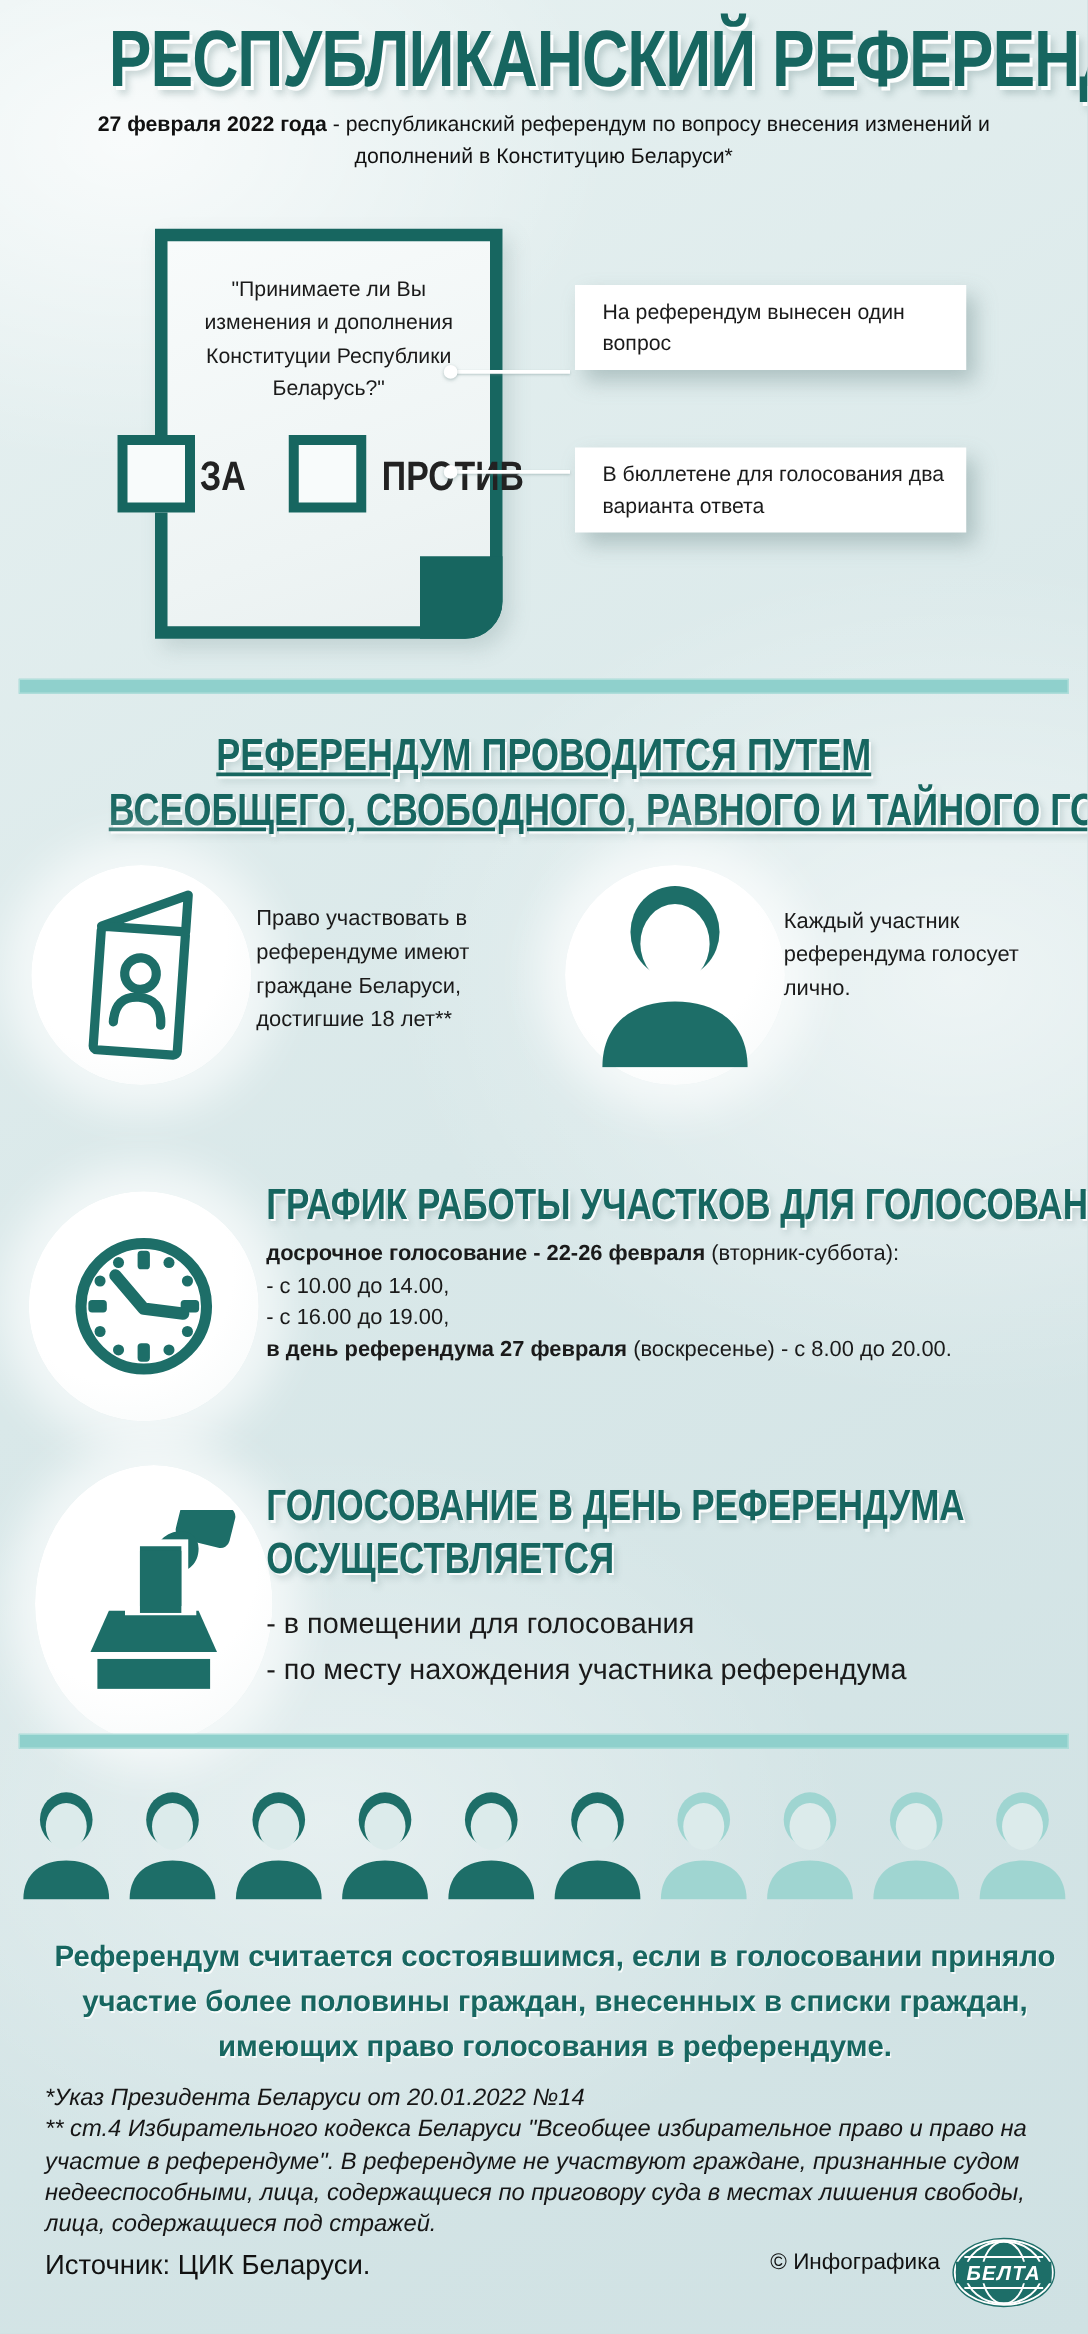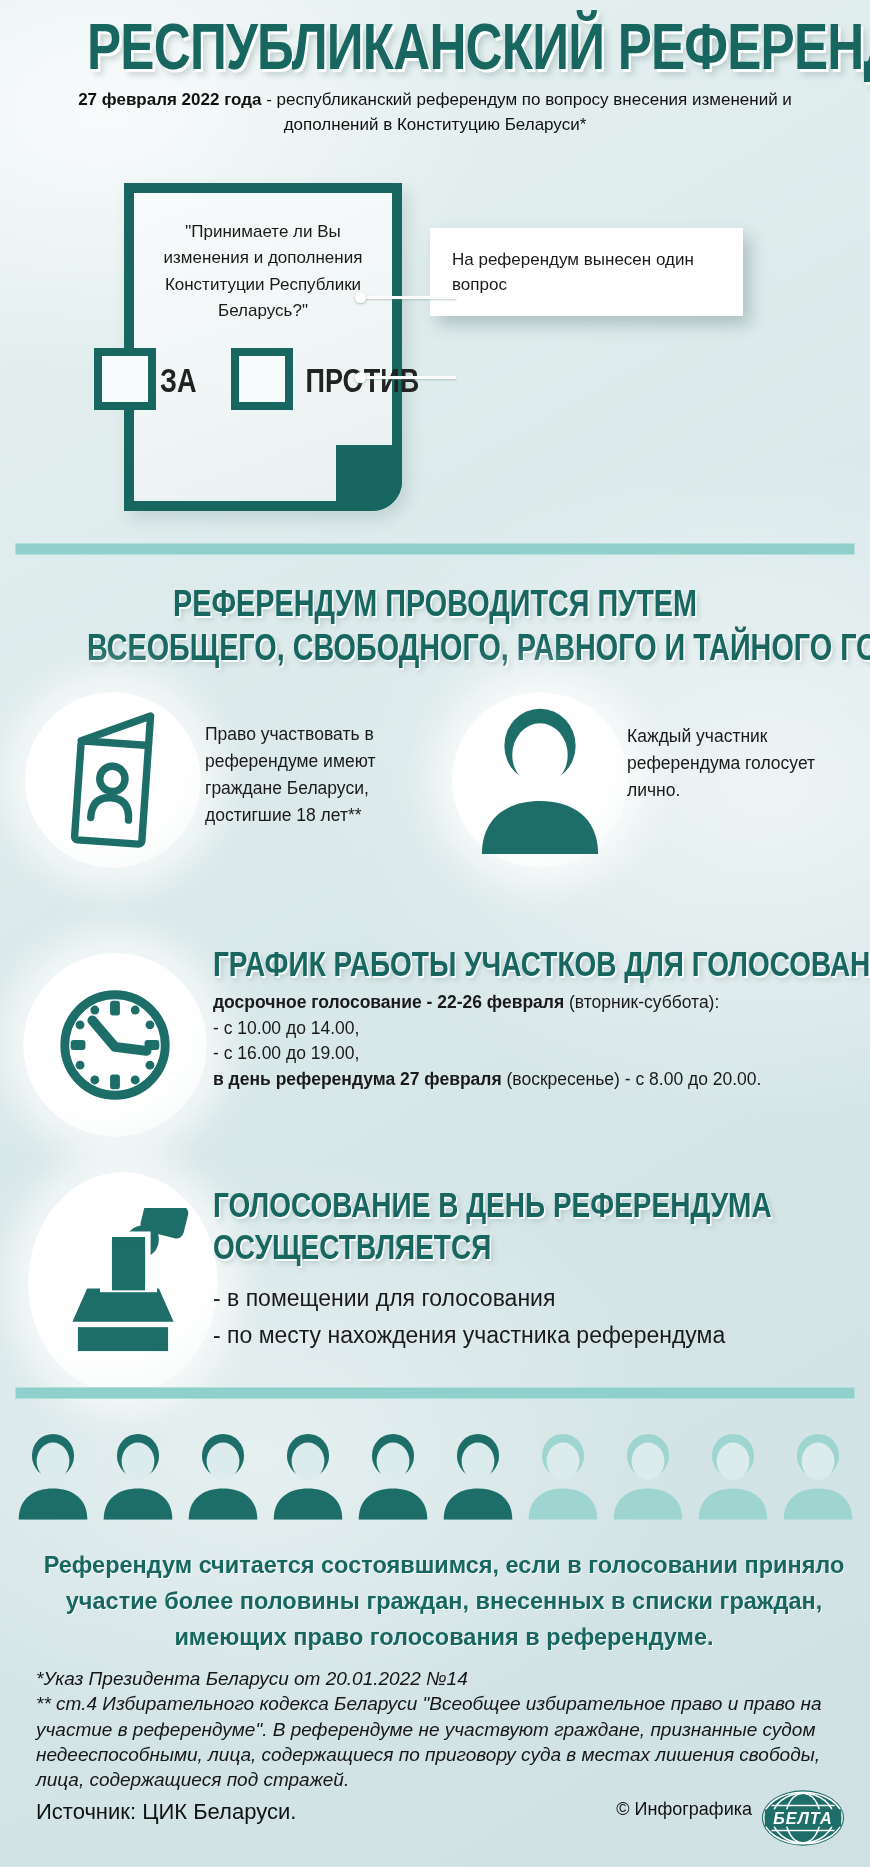--- a/index.html
+++ b/index.html
@@ -58,35 +58,35 @@
   }
   
   .cdot{position:absolute;width:11px;height:11px;border-radius:50%;background:#fff;
         box-shadow:0 1px 3px rgba(110,140,140,.5);z-index:3;}
   .cline{position:absolute;height:3px;background:#fff;z-index:2;
          box-shadow:0 1px 2px rgba(110,140,140,.4);}
   .d1{left:355px;top:292px;} .d2{left:355px;top:372px;}
   .l1{left:360px;top:296px;width:96px;} .l2{left:360px;top:376px;width:96px;}
   
   .callout{
-    position:absolute;left:430px;width:313px;height:88px;background:#fff;
+    position:absolute;left:460px;width:313px;height:68px;background:#fff;
     box-shadow:7px 9px 16px rgba(100,130,130,.4);
     display:flex;align-items:center;padding:10px 12px 10px 22px;
     font-size:17px;line-height:1.5;color:var(--ink);
   }
   .c1{top:228px;} .c2{top:358px;}
   
   .divider{position:absolute;left:15px;right:15px;height:12px;background:var(--divider);
            border:1px solid #b2e0dc;}
   .dv1{top:543px;} .dv2{top:1387px;}
   
   .h-center{position:absolute;left:0;right:0;text-align:center;color:var(--teal-dark);
             font-weight:bold;text-shadow:2px 2px 0 rgba(255,255,255,.9),4px 4px 6px rgba(110,140,140,.3);}
   .h-center .hl{display:block;font-size:36px;line-height:44px;transform:scaleX(.8);white-space:nowrap;}
-  .sec1h{top:582px;}
+  .sec1h{top:582px;text-decoration:underline;}
   .h-left{position:absolute;color:var(--teal-dark);font-weight:bold;
           text-shadow:2px 2px 0 rgba(255,255,255,.9),4px 4px 6px rgba(110,140,140,.3);}
   .h-left .hl{display:block;font-size:35px;line-height:42px;transform:scaleX(.8);
               transform-origin:left center;white-space:nowrap;}
   .sec2h{left:213px;top:943px;}
   .sec3h{left:213px;top:1184px;}
   
   .wcircle{
     position:absolute;border-radius:50%;
     background:radial-gradient(circle at 40% 35%, #ffffff 55%, #f4f8f8 100%);
@@ -157,20 +157,21 @@
     </div>
     <div class="fold"></div>
   </div>
 
   <div class="cdot d1"></div>
   <div class="cline l1"></div>
   <div class="cdot d2"></div>
   <div class="cline l2"></div>
 
   <div class="callout c1">На референдум вынесен один вопрос</div>
+  <div class="callout c2">В бюллетене для голосования два варианта ответа</div>
 
   <div class="divider dv1"></div>
 
   <div class="h-center sec1h">
     <span class="hl">РЕФЕРЕНДУМ ПРОВОДИТСЯ ПУТЕМ</span>
     <span class="hl">ВСЕОБЩЕГО, СВОБОДНОГО, РАВНОГО И ТАЙНОГО ГОЛОСОВАНИЯ</span>
   </div>
 
   <div class="wcircle cirA">
     <svg class="iconsvg" width="118" height="158" viewBox="0 0 110 150" fill="none" stroke="#1d6e68" stroke-width="7" stroke-linejoin="round" stroke-linecap="round">

